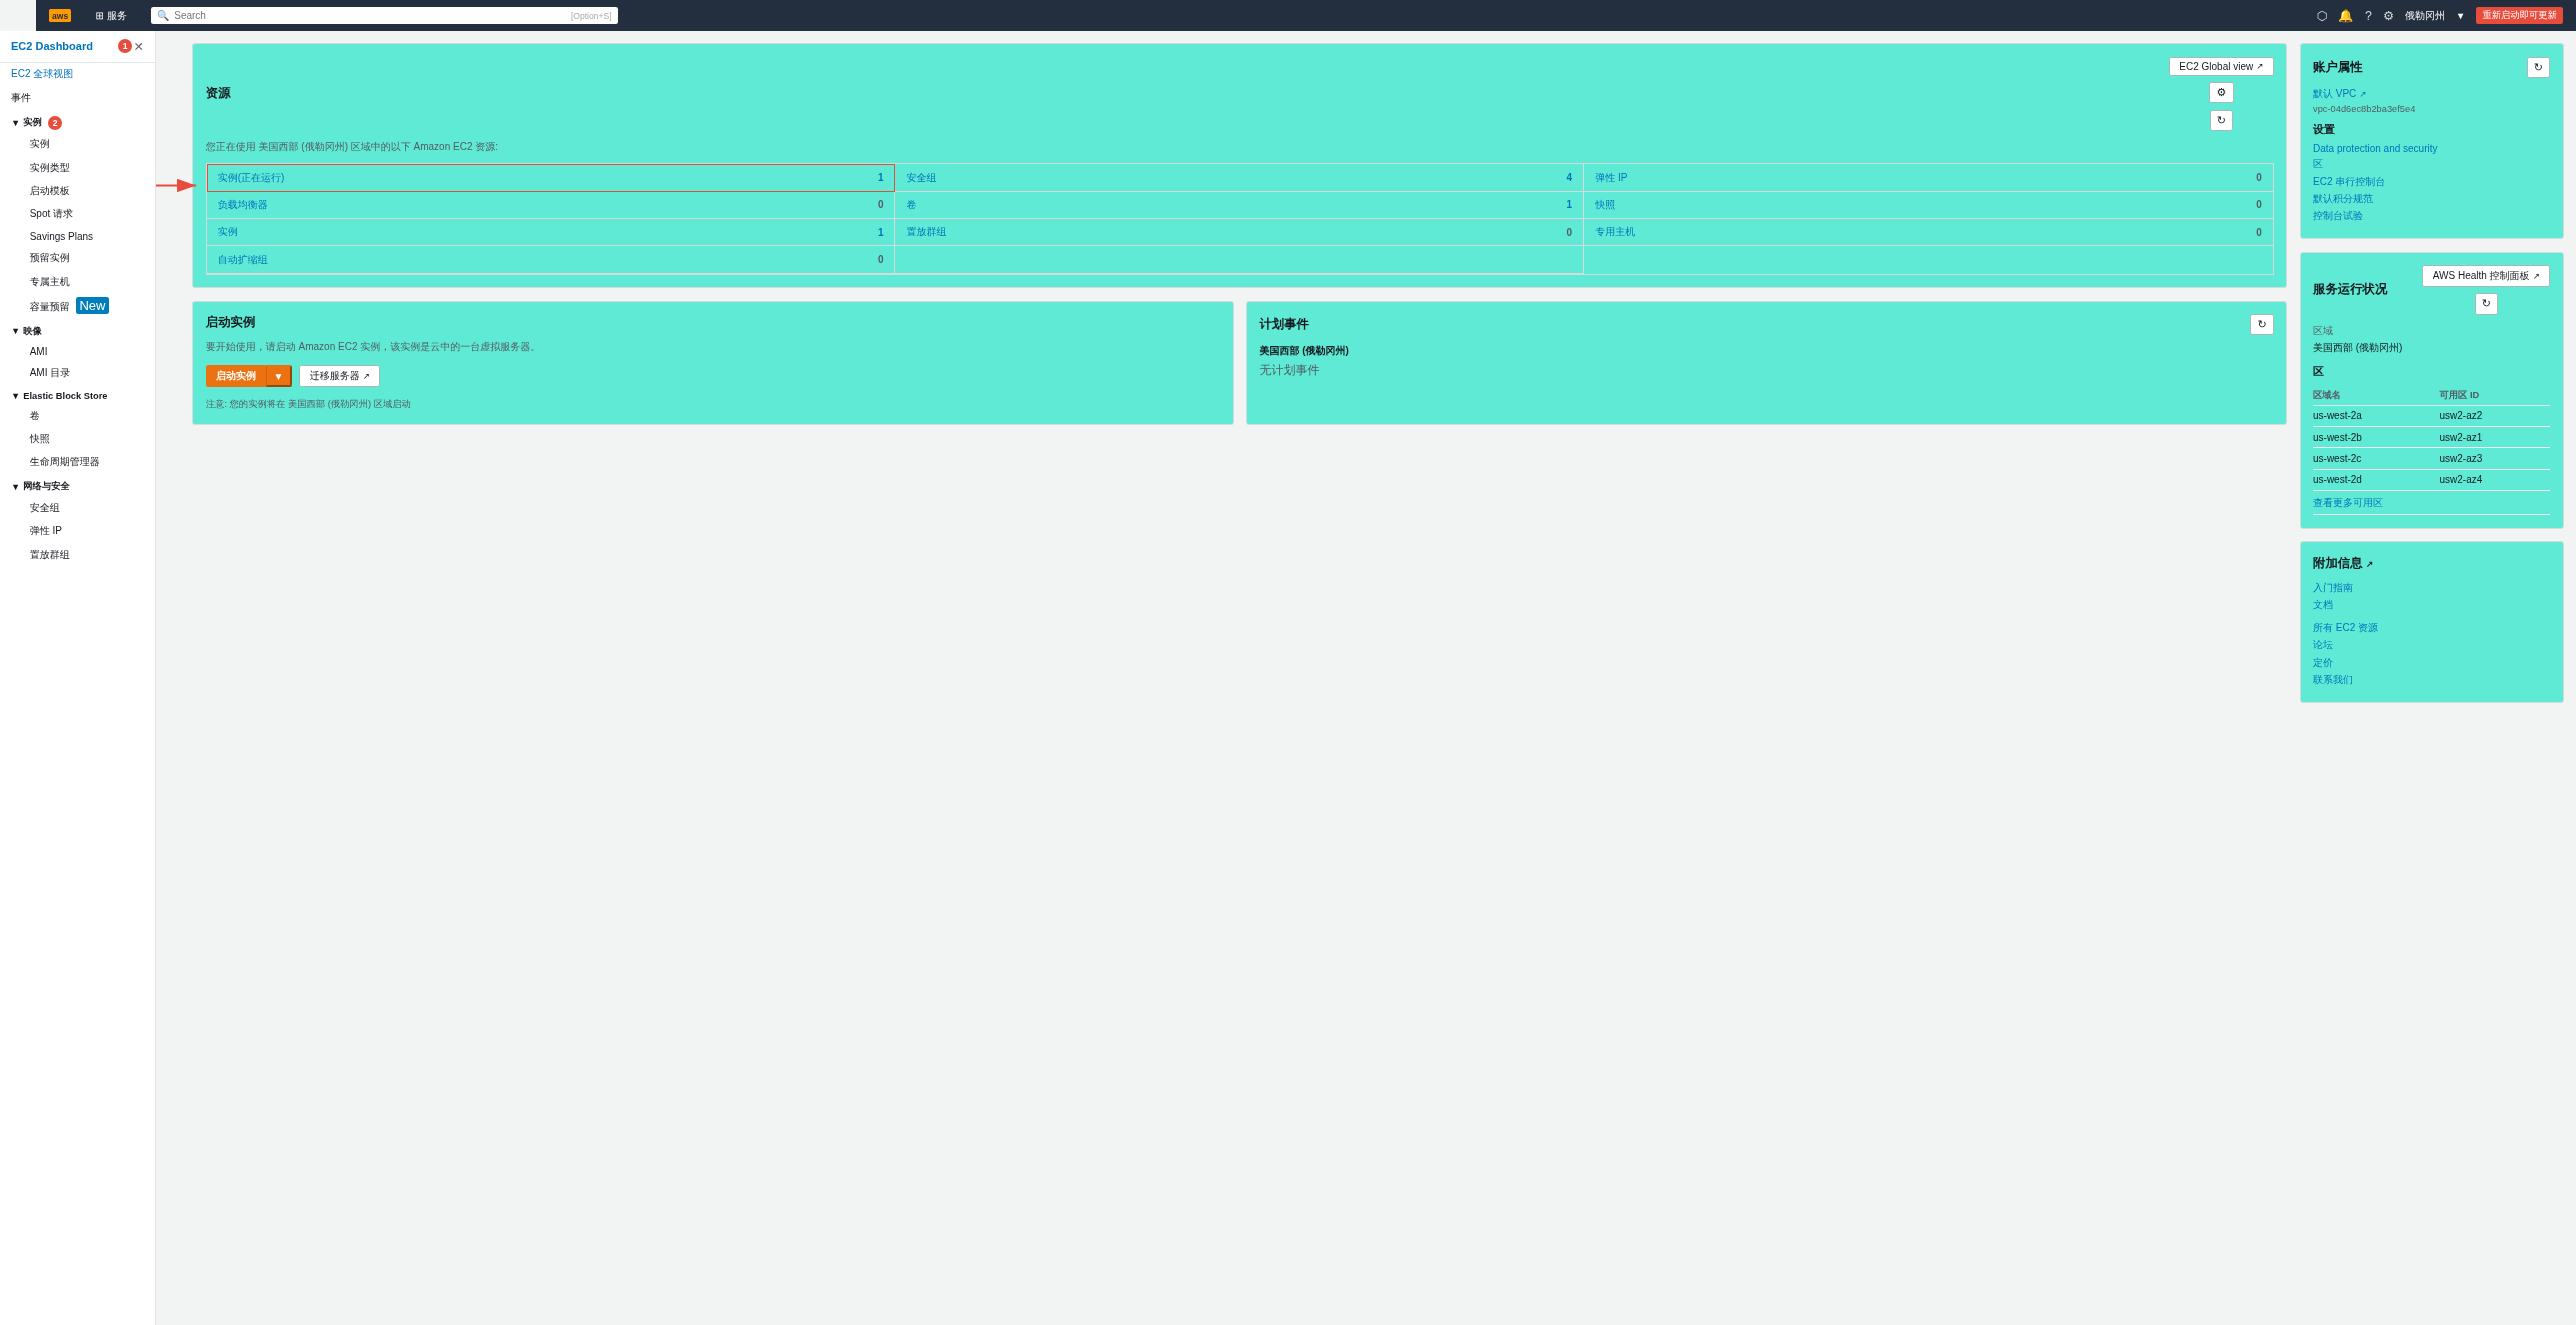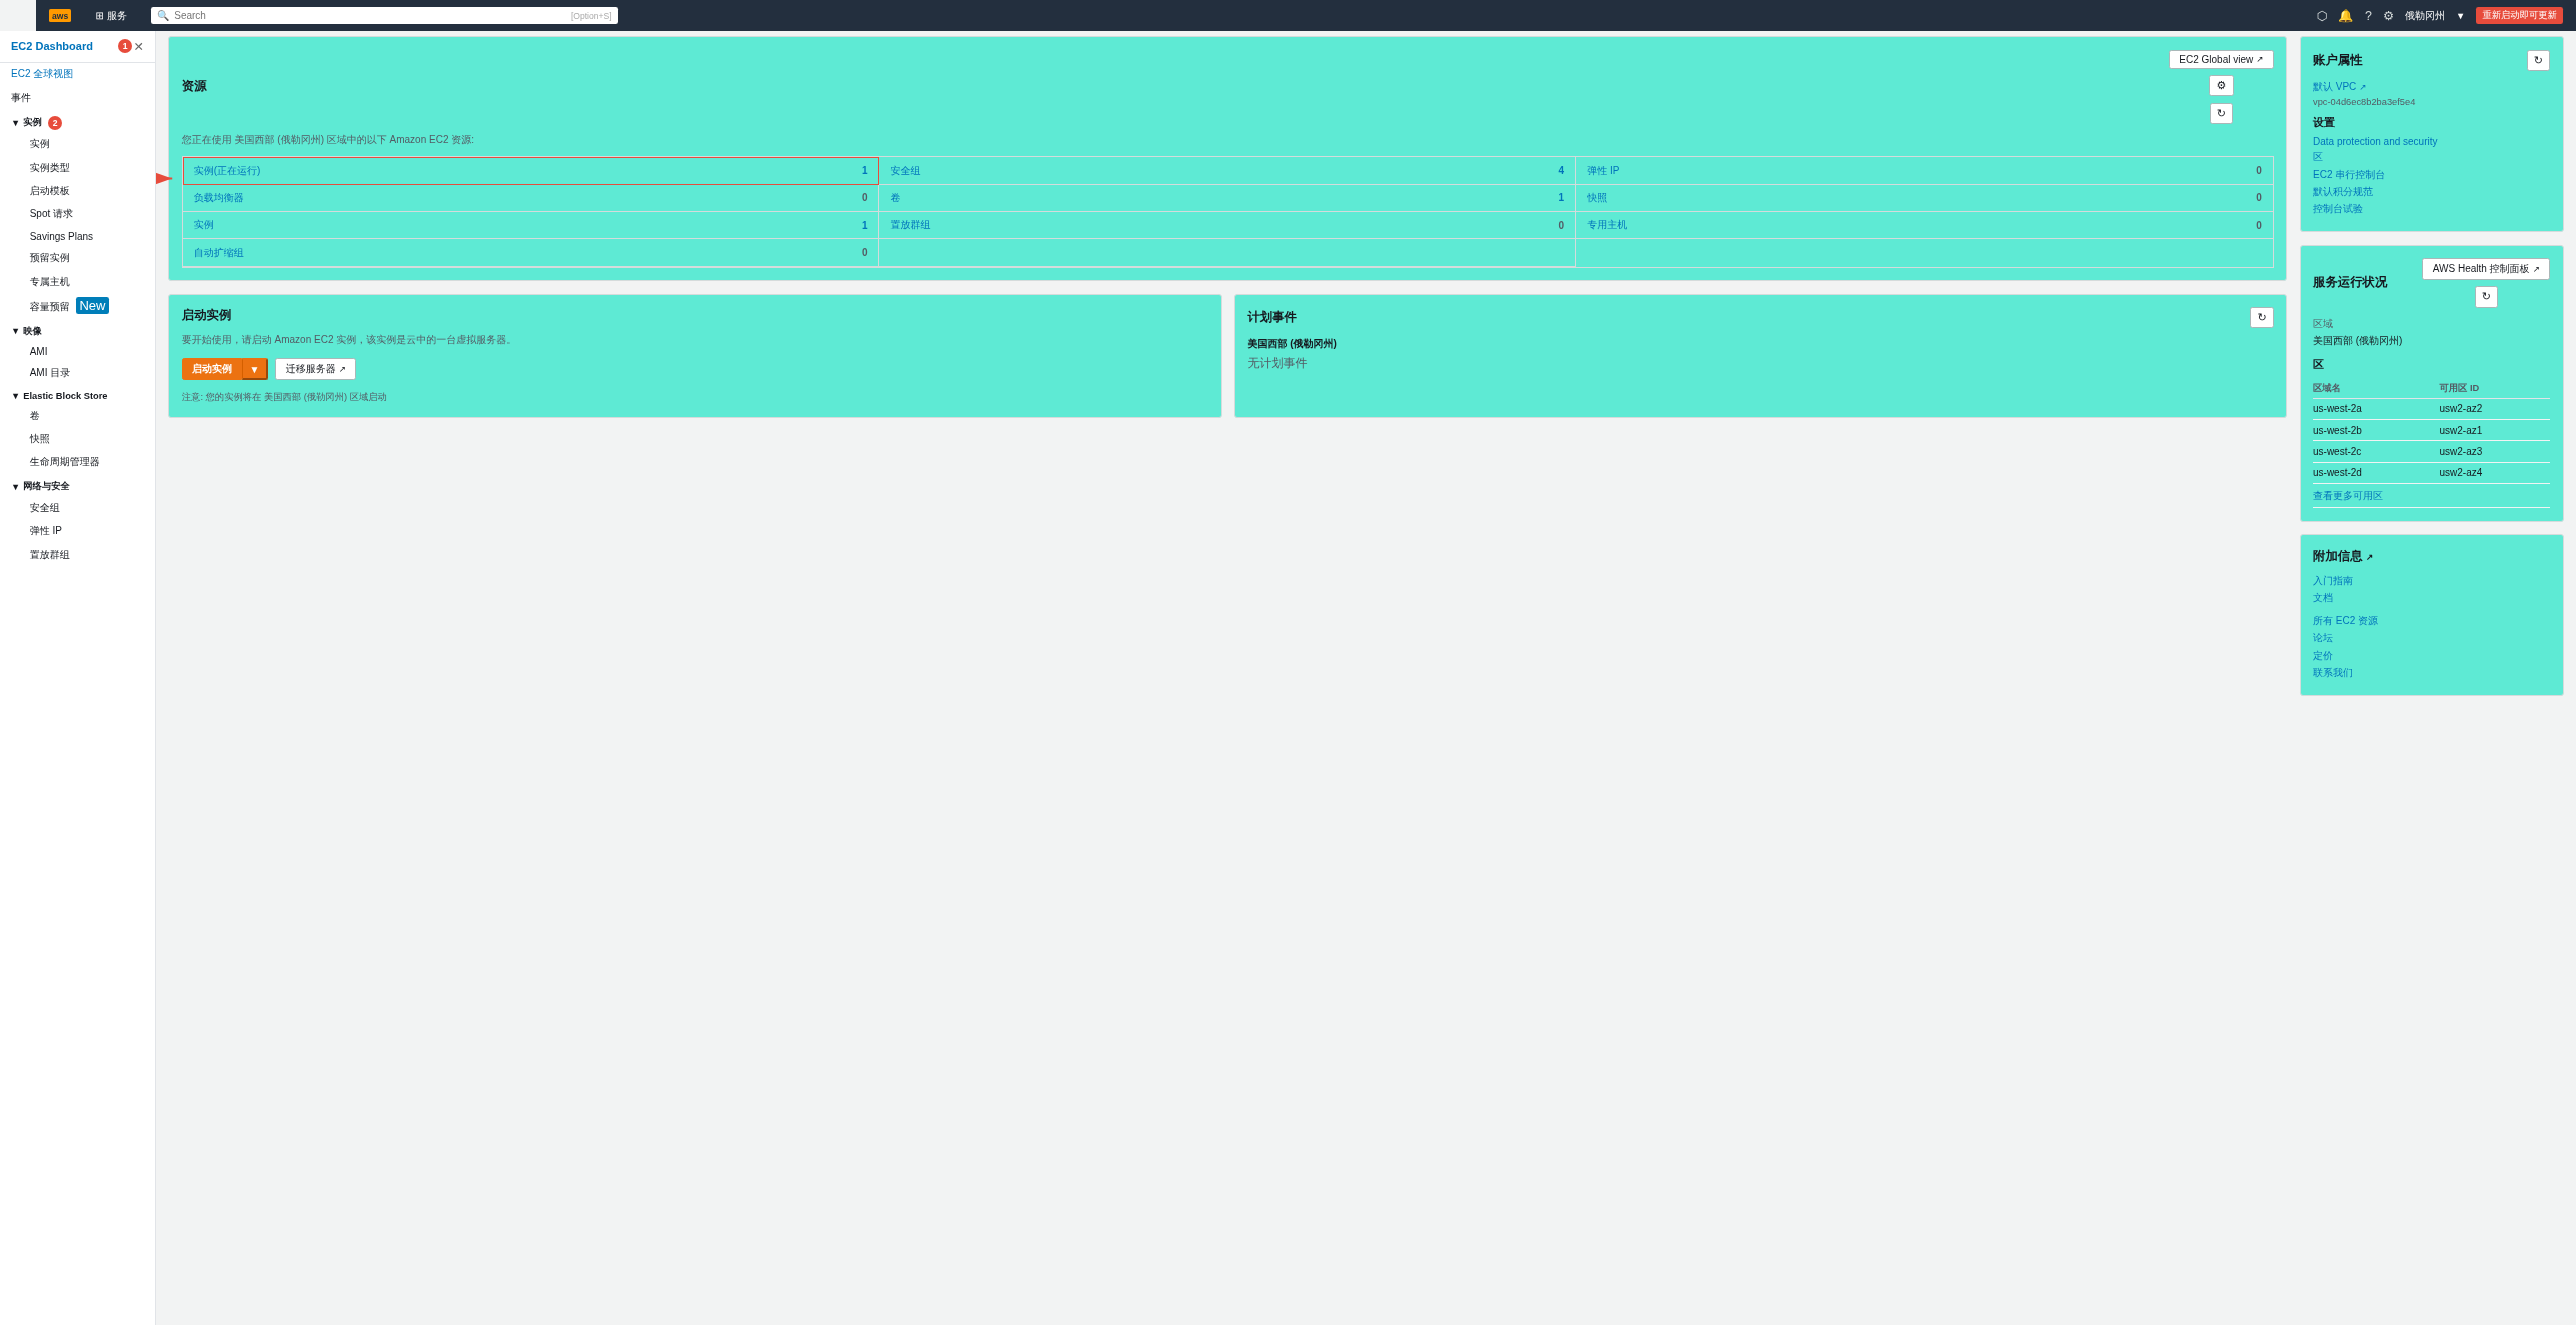--- a/index.html
+++ b/index.html
@@ -83,22 +83,23 @@
       border: none;
       border-radius: 2.3px;
       padding: 2.3px 6.2px;
       font-size: 9.3px;
       cursor: pointer;
     }
 
     
     .layout {
       display: flex;
-      margin-top: 24px;
+      margin-top: 31px;
       min-height: calc(100vh - 31px);
+      padding-left: 24px;
     }
 
     
     .sidebar {
       width: 156px;
       background: #fff;
       border-right: 0.8px solid #e1e4e8;
       flex-shrink: 0;
       overflow-y: auto;
       position: fixed;

